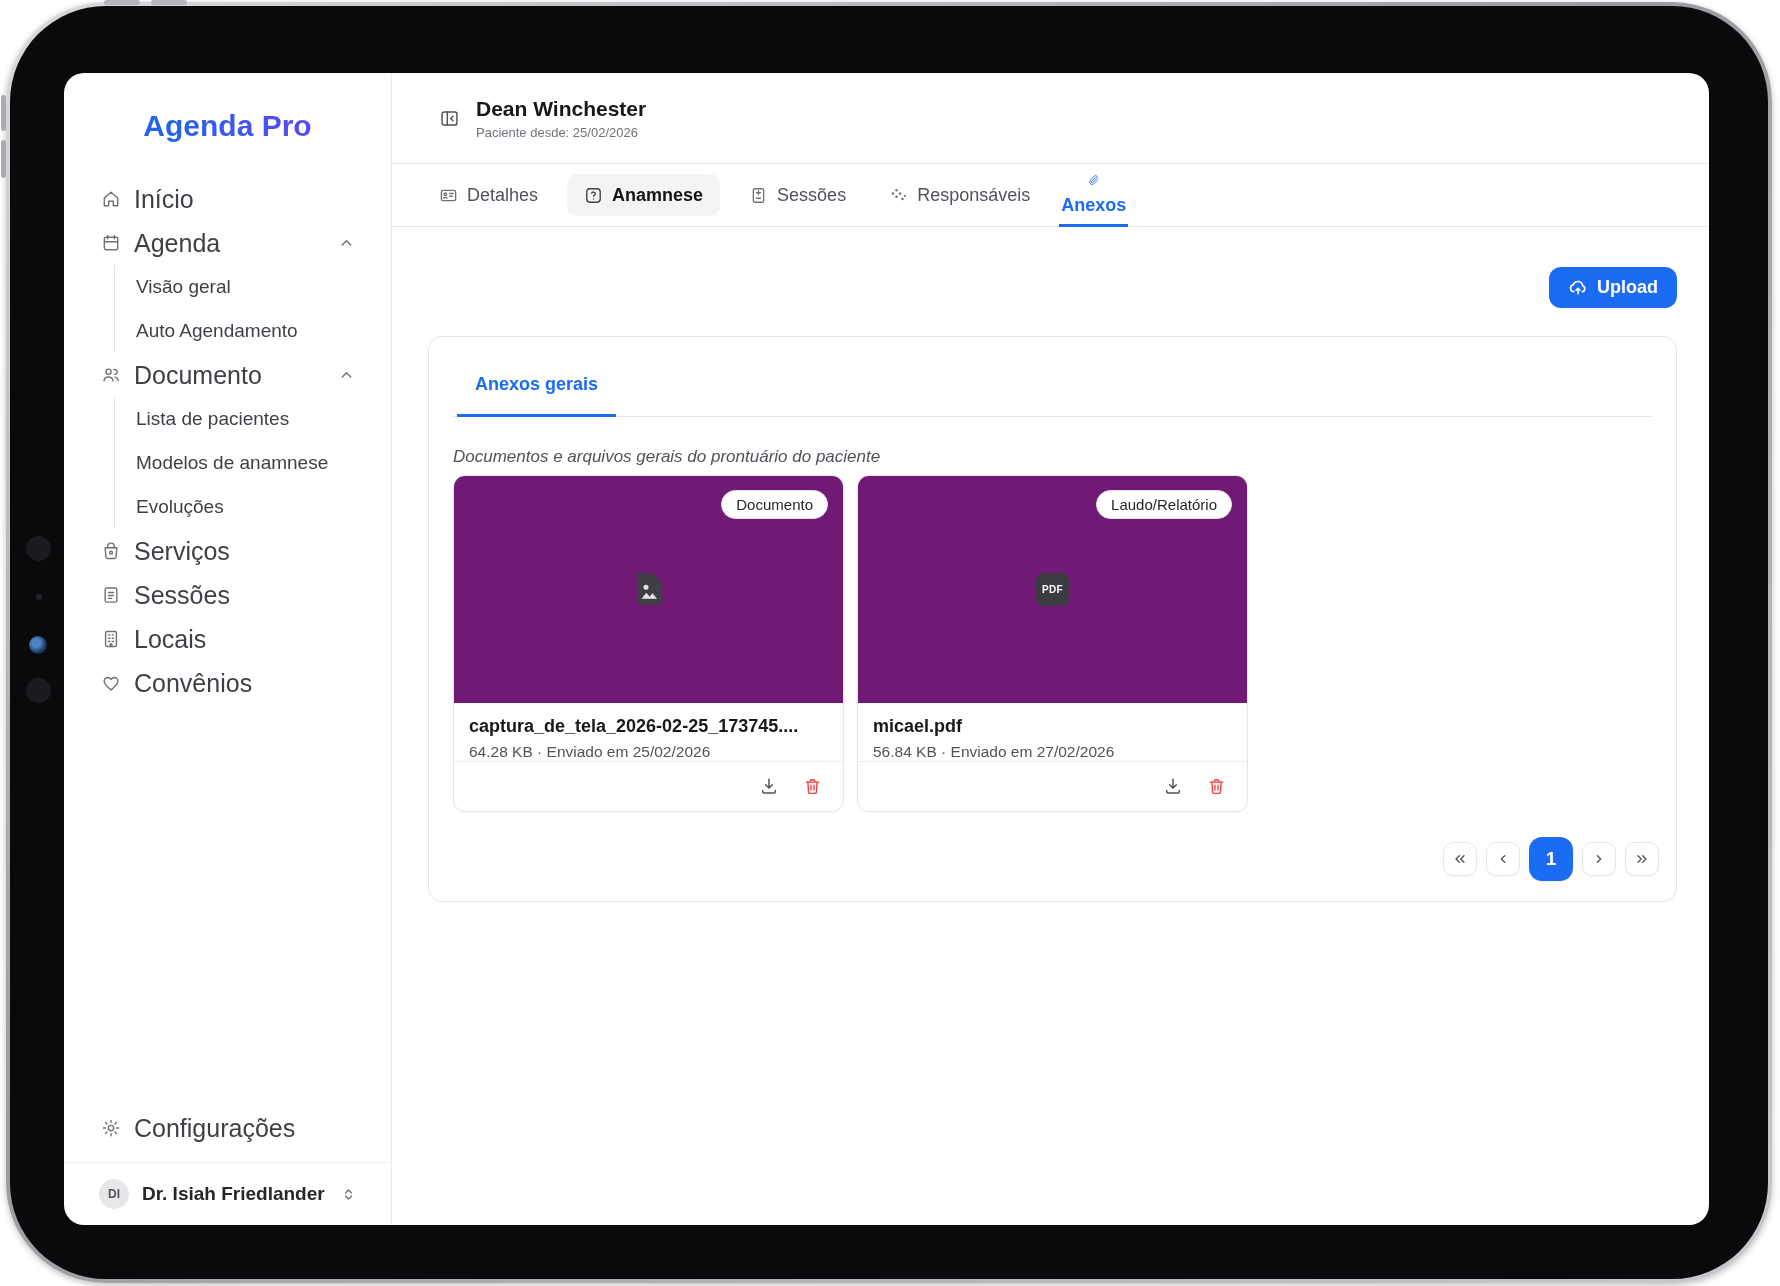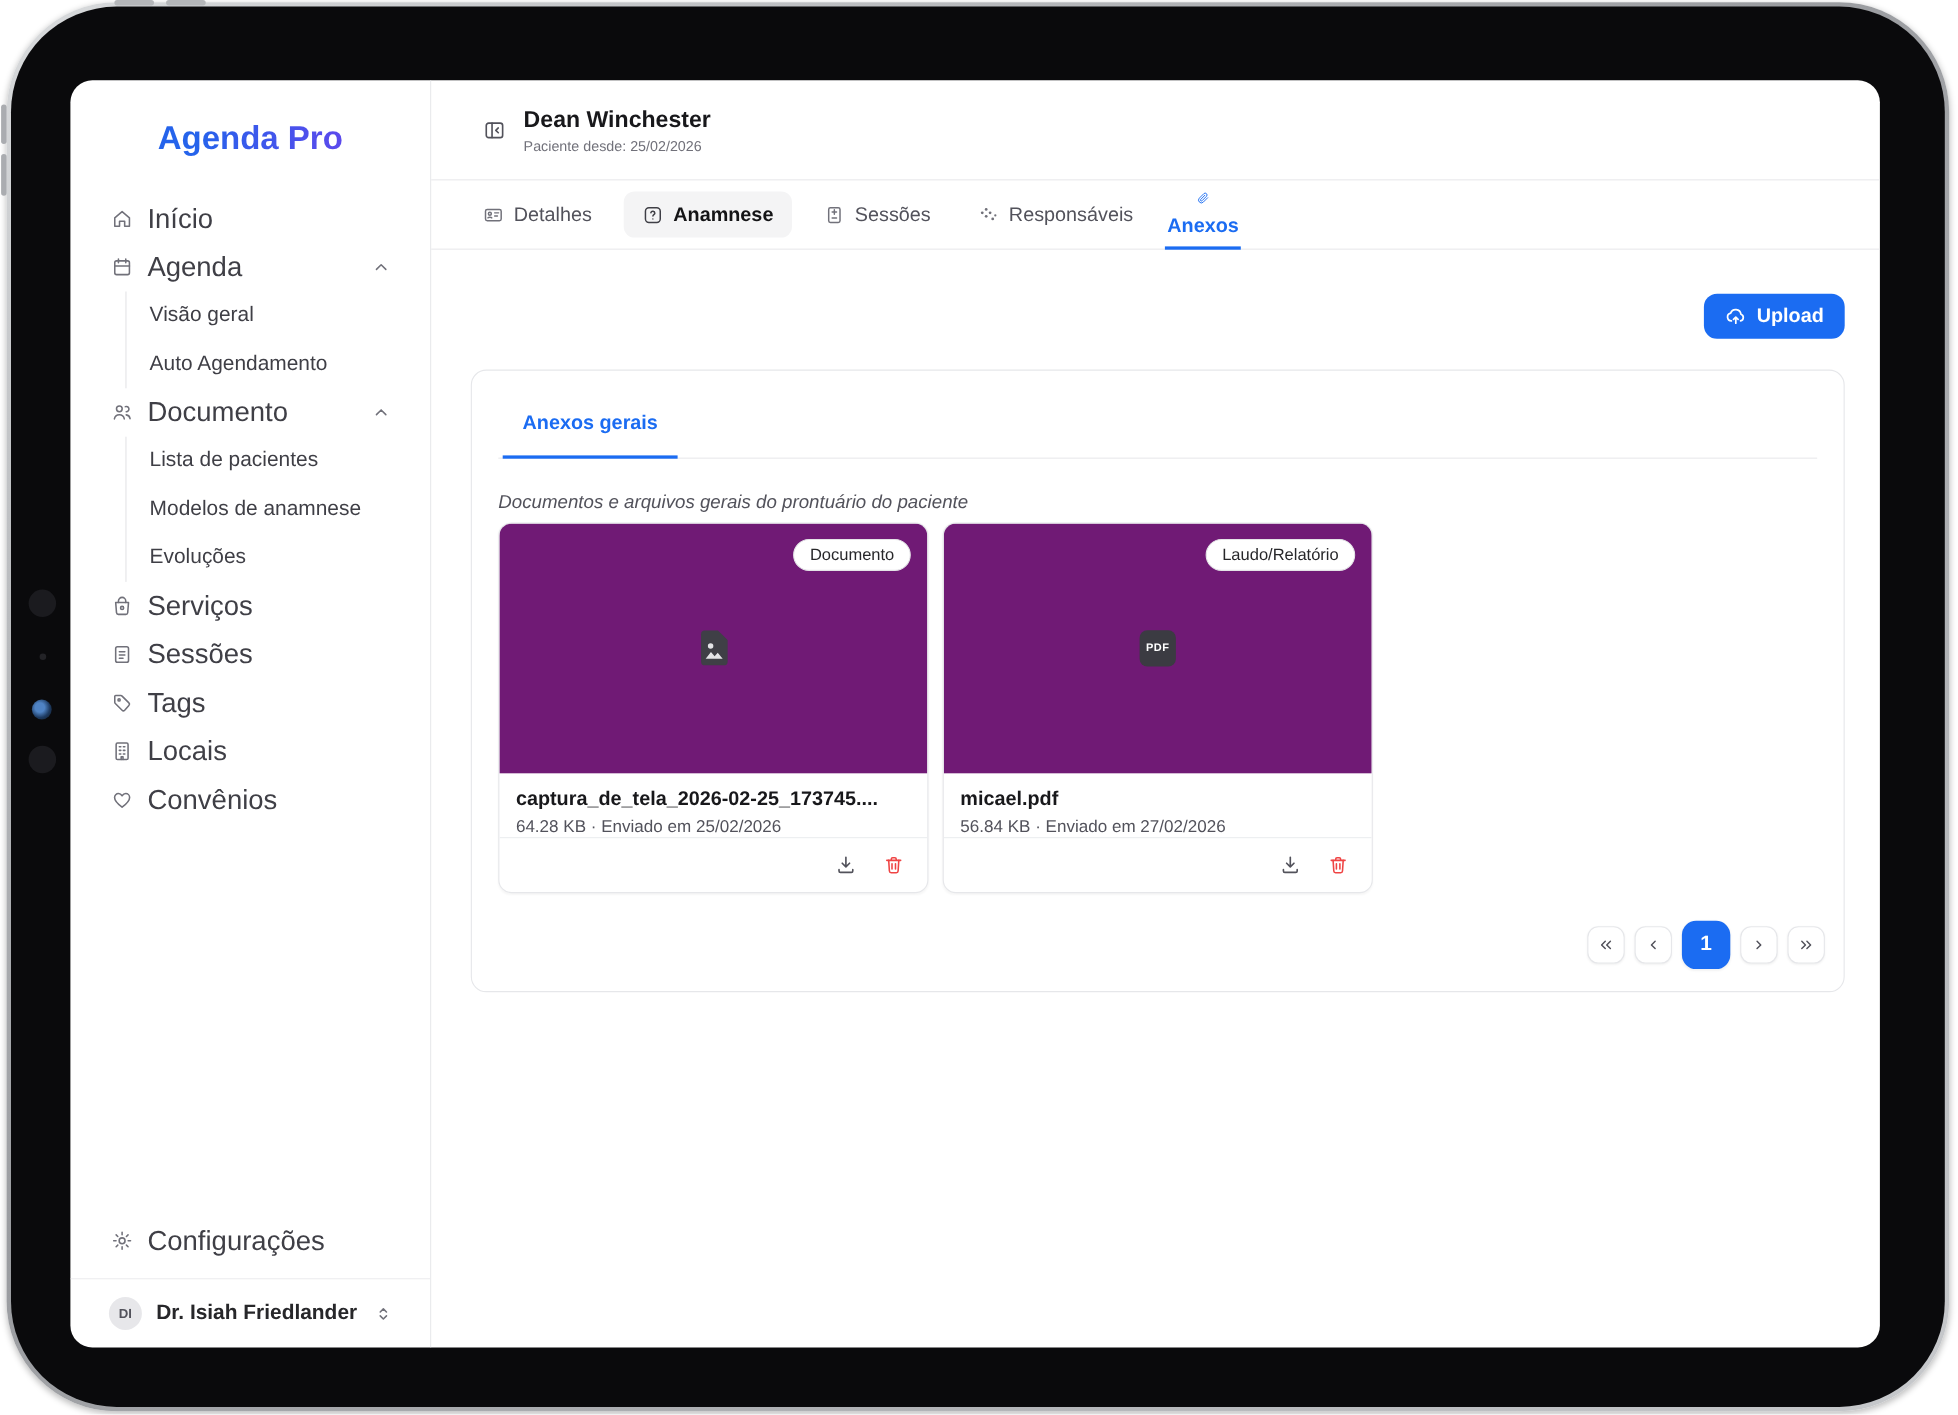--- a/index.html
+++ b/index.html
@@ -177,27 +177,20 @@
         </div>
 
         <div class="nav-item">
           <svg class="ic" viewBox="0 0 24 24" fill="none" stroke="currentColor" stroke-width="1.7" stroke-linecap="round" stroke-linejoin="round">
               <rect x="5" y="3.5" width="14" height="17" rx="2"></rect>
               <path d="M9 9h6M9 12.5h6M9 16h4"></path>
             </svg>
           <span>Sessões</span>
         </div>
 
-        <div class="nav-item">
-          <svg class="ic" viewBox="0 0 24 24" fill="none" stroke="currentColor" stroke-width="1.7" stroke-linecap="round" stroke-linejoin="round">
-              <path d="M4 5a1 1 0 0 1 1-1h5.6a2 2 0 0 1 1.4.6l7.4 7.4a2 2 0 0 1 0 2.8L14.8 20a2 2 0 0 1-2.8 0L4.6 12.6A2 2 0 0 1 4 11.2z"></path>
-              <circle cx="8.7" cy="8.7" r="1.2"></circle>
-            </svg>
-          <span>Tags</span>
-        </div>
 
         <div class="nav-item">
           <svg class="ic" viewBox="0 0 24 24" fill="none" stroke="currentColor" stroke-width="1.7" stroke-linecap="round" stroke-linejoin="round">
               <rect x="5.5" y="3" width="13" height="18" rx="1.5"></rect>
               <path d="M9 7h1.6M13.4 7H15M9 11h1.6M13.4 11H15M9 15h1.6M13.4 15H15M11 21v-3h2v3"></path>
             </svg>
           <span>Locais</span>
         </div>
 
         <div class="nav-item">

